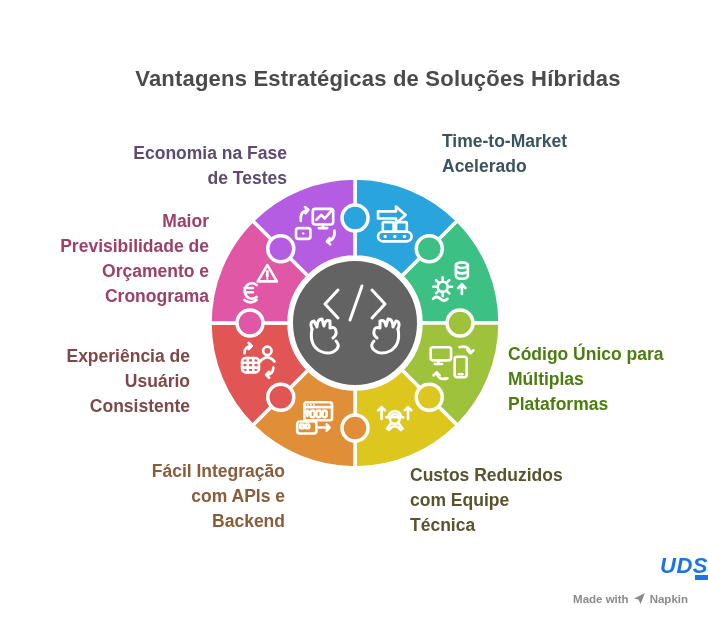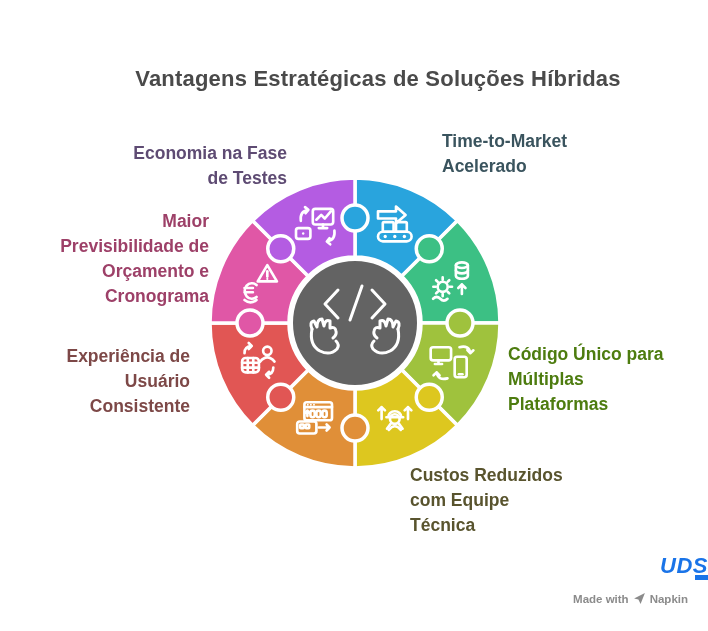--- a/index.html
+++ b/index.html
@@ -146,20 +146,23 @@
     </svg>
 
   <div class="seg-label l0" style="color: rgb(58, 84, 94); margin-left: 32px;">Time-to-Market
 Acelerado</div>
   <div class="seg-label l2" style="color: #4d7c0f;">Código Único para
 Múltiplas
 Plataformas</div>
   <div class="seg-label l3" style="color: rgb(89, 84, 46);">Custos Reduzidos
 com Equipe
 Técnica</div>
+  <div class="seg-label l4" style="color: rgb(138, 92, 57);">Fácil Integração
+com APIs e
+Backend</div>
   <div class="seg-label l5" style="color: rgb(125, 72, 71);">Experiência de
 Usuário
 Consistente</div>
   <div class="seg-label l6" style="color: rgb(157, 64, 104);">Maior
 Previsibilidade de
 Orçamento e
 Cronograma</div>
   <div class="seg-label l7" style="color: rgb(94, 75, 115);">Economia na Fase
 de Testes</div>
 

